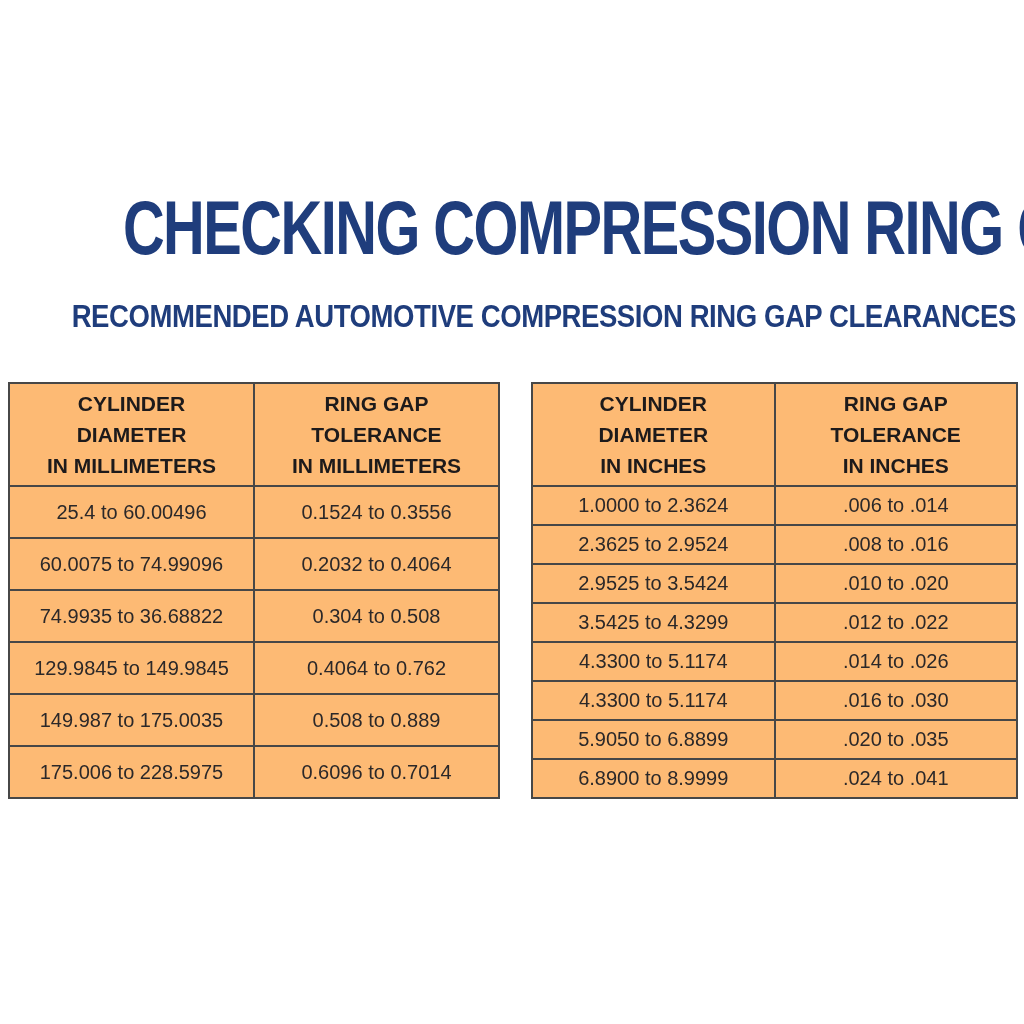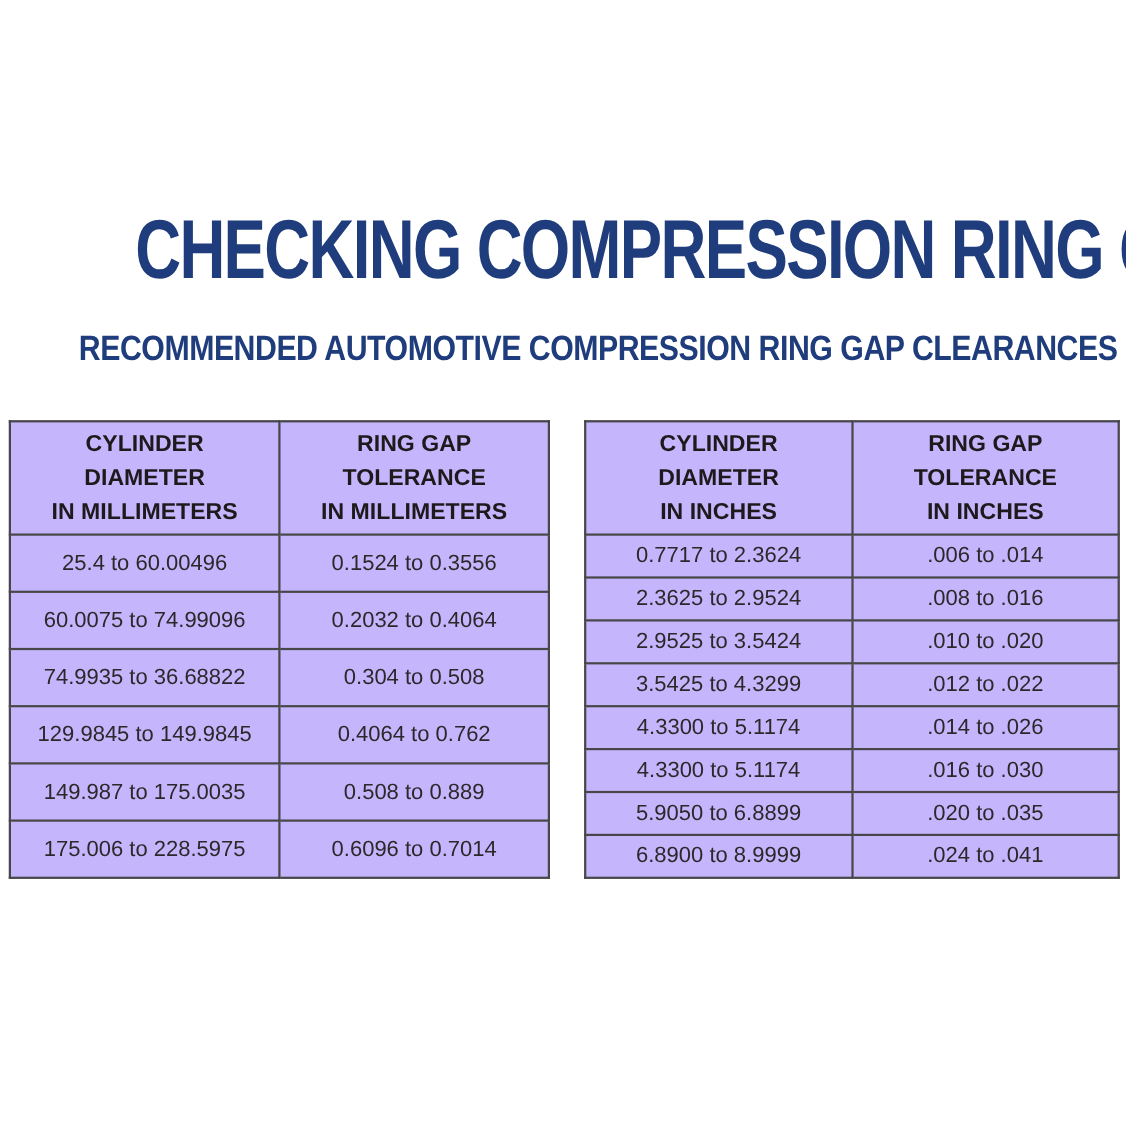--- a/index.html
+++ b/index.html
@@ -48,21 +48,21 @@
   .tables-wrap {
     position: absolute;
     top: 382px;
     left: 8px;
     display: flex;
     gap: 31px;
   }
   table.spec {
     border-collapse: collapse;
     table-layout: fixed;
-    background: #c4b5fd;
+    background: #fdba74;
   }
   table.spec.left  { width: 492px; }
   table.spec.right { width: 487px; }
   table.spec th, table.spec td {
     border: 2px solid #474747;
     text-align: center;
     vertical-align: middle;
   }
   table.spec th {
     font-size: 21px;
@@ -145,21 +145,21 @@
             </th>
             <th>
               <div>RING GAP</div>
               <div>TOLERANCE</div>
               <div>IN INCHES</div>
             </th>
           </tr>
       </thead>
       <tbody>
           <tr>
-            <td>0.7717 to 2.3624</td>
+            <td>1.0000 to 2.3624</td>
             <td>.006 to .014</td>
           </tr>
           <tr>
             <td>2.3625 to 2.9524</td>
             <td>.008 to .016</td>
           </tr>
           <tr>
             <td>2.9525 to 3.5424</td>
             <td>.010 to .020</td>
           </tr>

